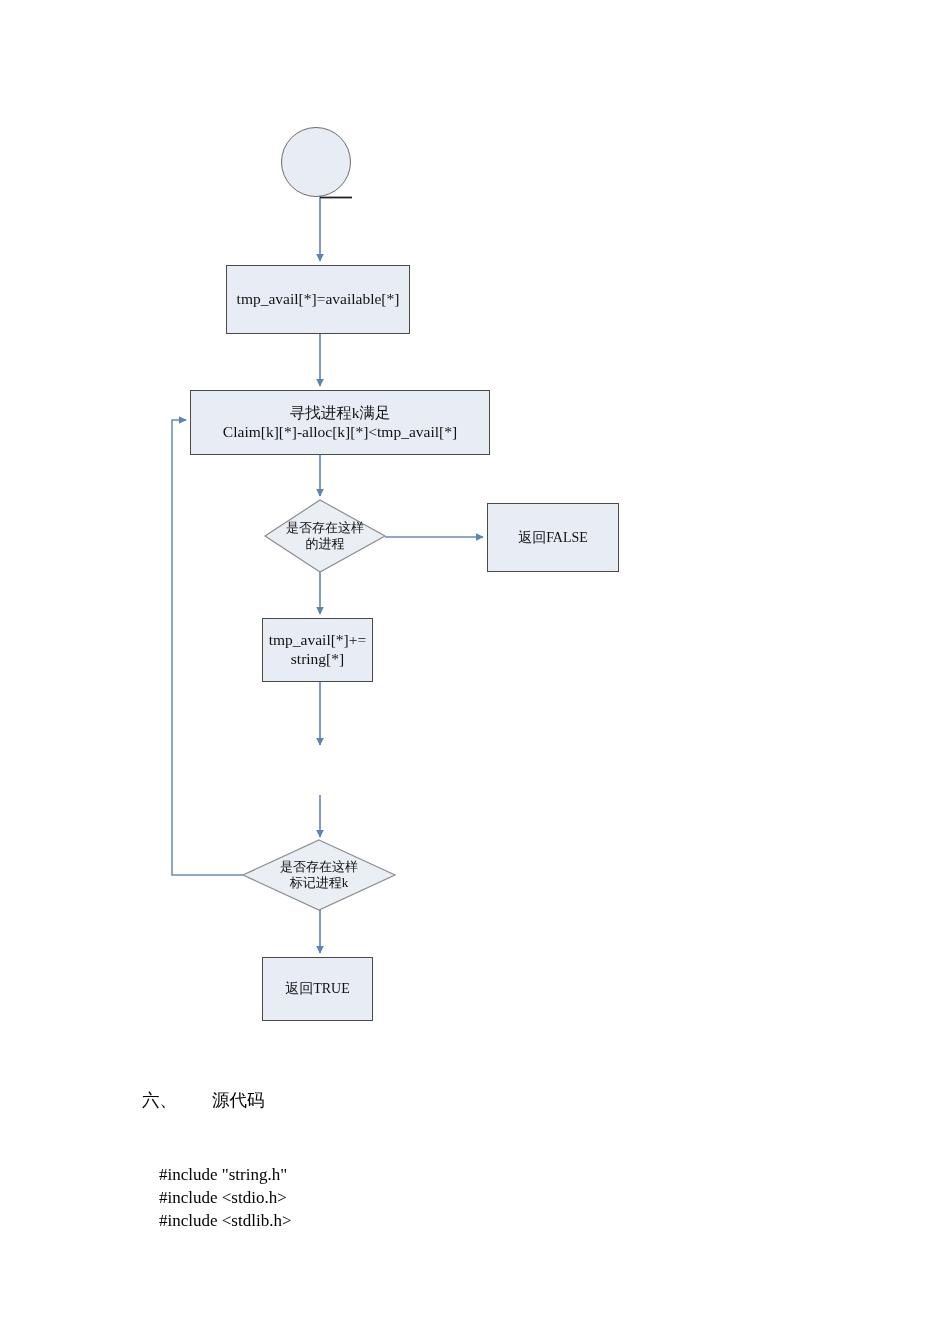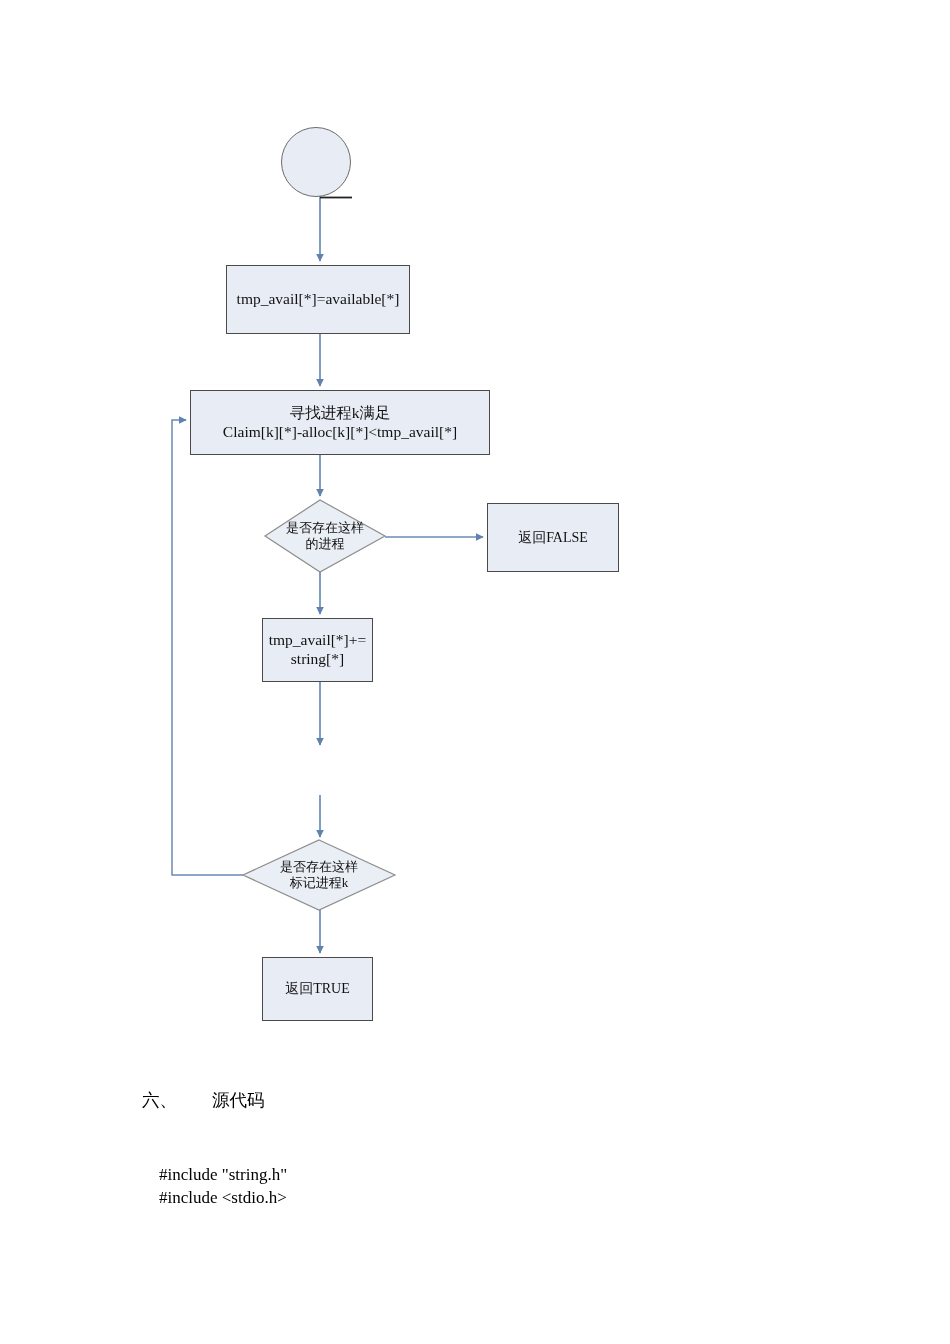--- a/index.html
+++ b/index.html
@@ -155,14 +155,17 @@
   </div>
 
   <div class="code-line" style="left:142px; top:1145px;">
     <span>#include "string.h"</span>
   </div>
 
   <div class="code-line" style="left:142px; top:1168px;">
     <span>#include &lt;stdio.h&gt;</span>
   </div>
 
+  <div class="code-line" style="left:142px; top:1191px;">
+    <span>#include &lt;stdlib.h&gt;</span>
+  </div>
 
 </div>
 
 </body></html>

